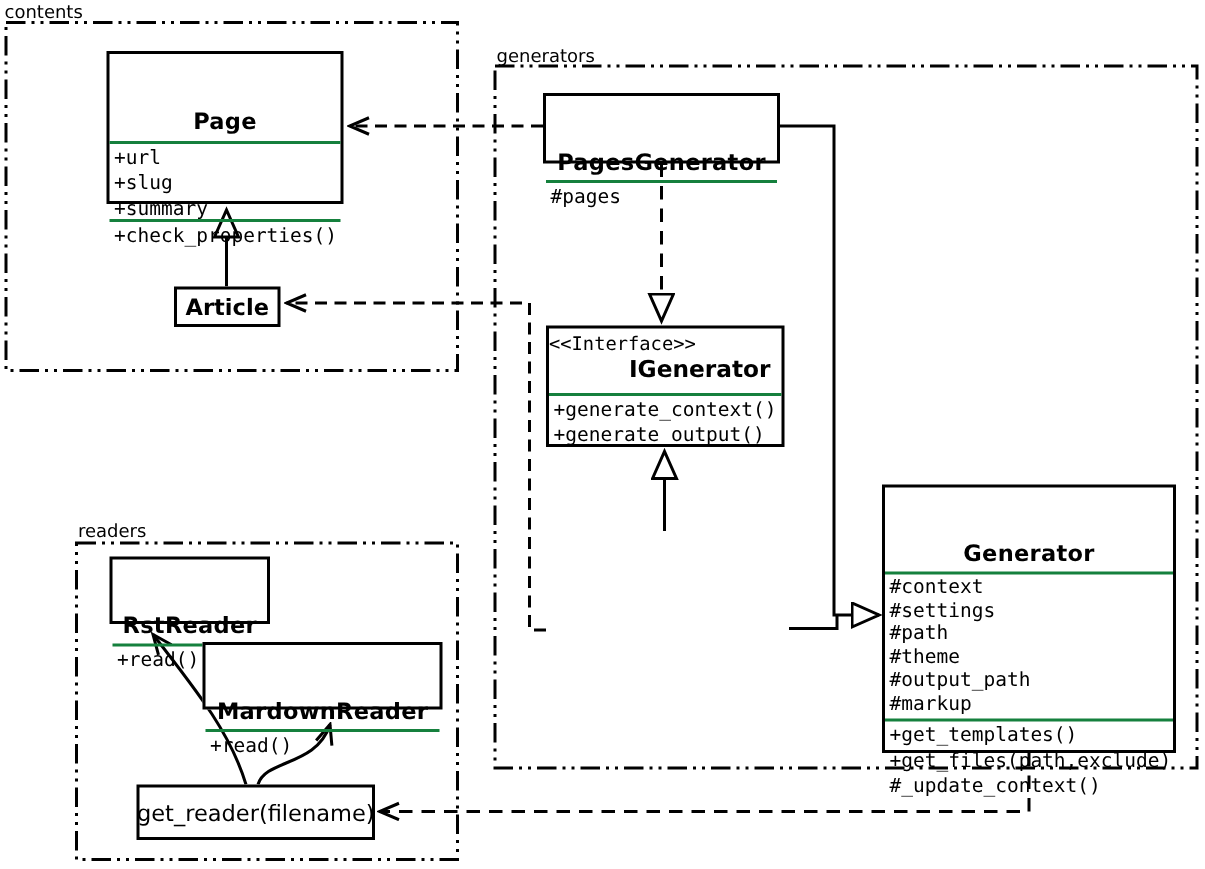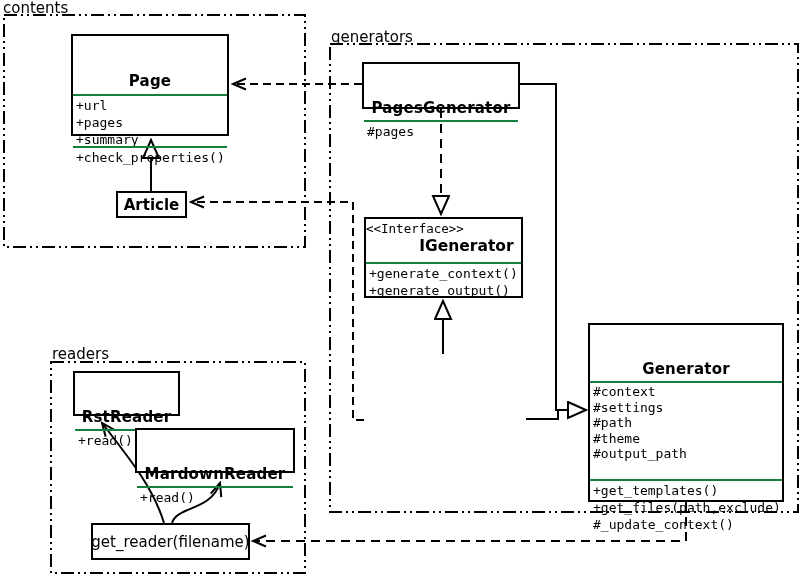--- a/index.html
+++ b/index.html
@@ -1,19 +1,19 @@
 <!DOCTYPE html>
 <html><head>
 <meta charset="utf-8">
 <style>
   html,body{margin:0;padding:0;background:#ffffff;}
   #stage{position:relative;width:803px;height:579px;background:#ffffff;overflow:hidden;
          font-family:"DejaVu Sans","Liberation Sans",sans-serif;color:#000;}
   #wires{position:absolute;left:0;top:0;width:803px;height:579px;z-index:0;}
-  .pkg-label{position:absolute;z-index:2;font-size:15px;line-height:15px;color:#000;}
+  .pkg-label{position:absolute;z-index:2;font-size:12px;line-height:15px;color:#000;}
   .cls{position:absolute;z-index:1;background:#ffffff;border:2px solid #000;box-sizing:border-box;}
   .cls > div + div{border-top:2px solid #15803d;}
   .cls-title{display:flex;align-items:center;justify-content:center;
              font-weight:bold;font-size:15px;letter-spacing:.2px;margin-top:32px;}
   .cls-stereo{font-family:"DejaVu Sans Mono","Liberation Mono",monospace;
               font-weight:normal;font-size:12.5px;text-align:left;line-height:16px;}
   .cls-head2{font-weight:bold;font-size:15.5px;text-align:center;line-height:19px;padding-left:46px;}
   .cls-sec{font-family:"DejaVu Sans Mono","Liberation Mono",monospace;
            font-size:13px;line-height:17px;padding:1px 1px 0 3px;white-space:nowrap;overflow:hidden;}
   .plainbox{display:flex;align-items:center;justify-content:center;font-size:15px;}
@@ -68,21 +68,21 @@
   </svg>
 
   <div class="pkg-label" style="left:3px;top:1px">contents</div>
   <div class="pkg-label" style="left:331px;top:30px">generators</div>
   <div class="pkg-label" style="left:52px;top:347px">readers</div>
 
   <div class="cls" style="left:71px;top:34px;width:158px;height:102px">
     <div class="cls-title" style="height:26px">Page</div>
     <div class="cls-sec" style="height:49px">
       <div>+url</div>
-      <div>+pages</div>
+      <div>+slug</div>
       <div>+summary</div>
     </div>
     <div class="cls-sec">
       <div>+check_properties()</div>
     </div>
   </div>
 
   <div class="cls plainbox" style="left:116px;top:191px;width:71px;height:27px;font-weight:bold">Article</div>
 
   <div class="cls" style="left:362px;top:62px;width:158px;height:47px">
@@ -105,20 +105,21 @@
 
 
   <div class="cls" style="left:588px;top:323px;width:196px;height:179px">
     <div class="cls-title" style="height:24px">Generator</div>
     <div class="cls-sec" style="height:95px;line-height:15.5px">
       <div>#context</div>
       <div>#settings</div>
       <div>#path</div>
       <div>#theme</div>
       <div>#output_path</div>
+      <div>#markup</div>
     </div>
     <div class="cls-sec">
       <div>+get_templates()</div>
       <div>+get_files(path,exclude)</div>
       <div>#_update_context()</div>
     </div>
   </div>
 
   <div class="cls" style="left:73px;top:371px;width:107px;height:45px">
     <div class="cls-title" style="height:24px">RstReader</div>

